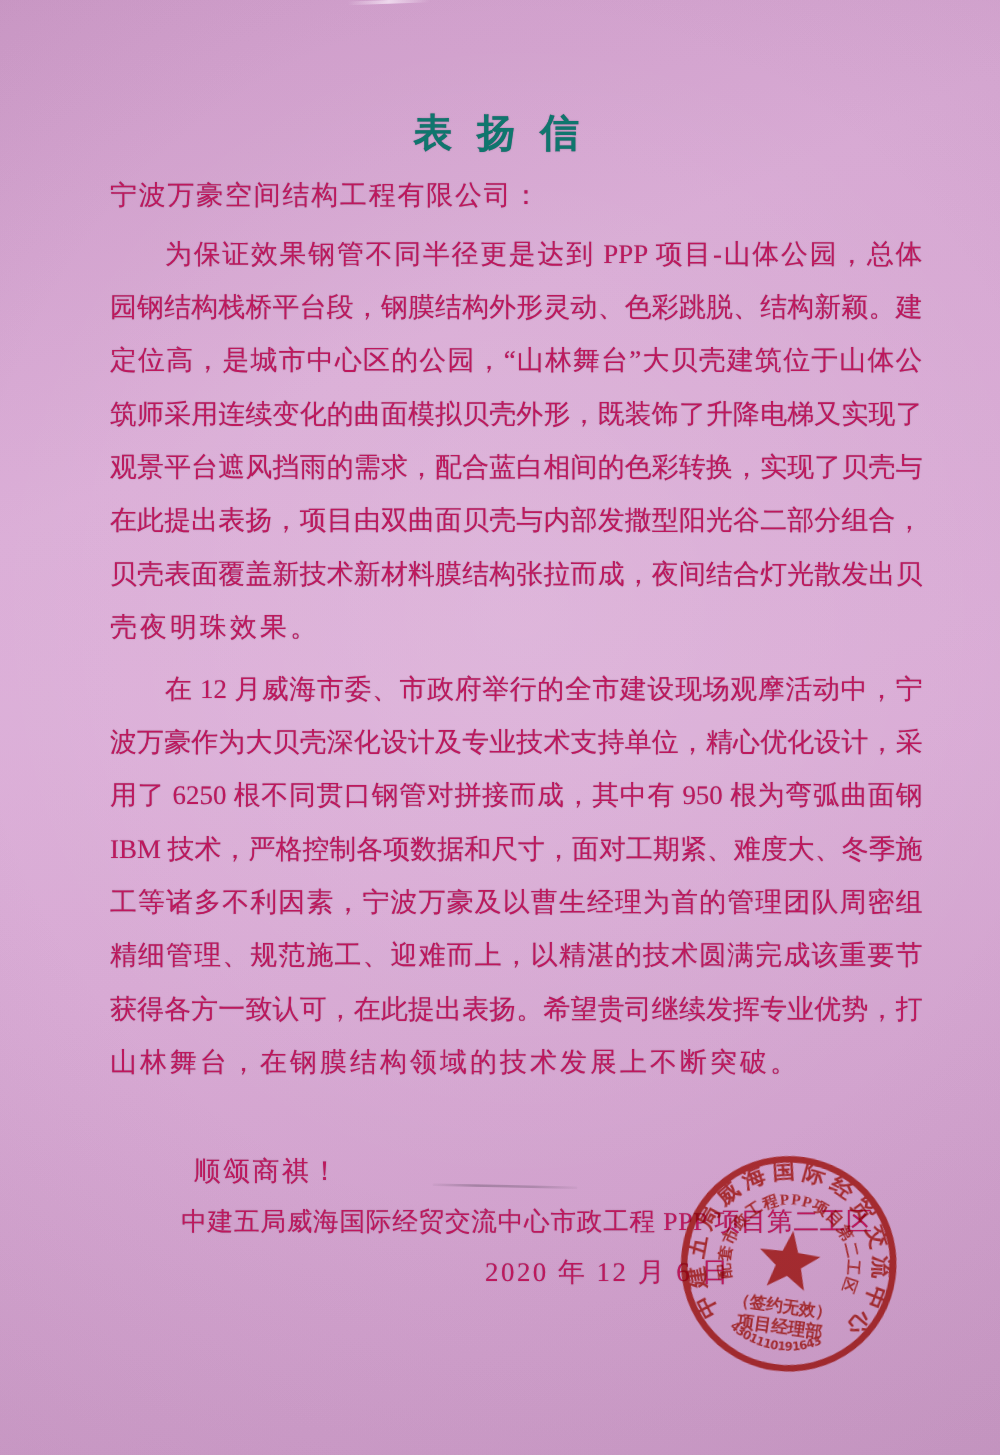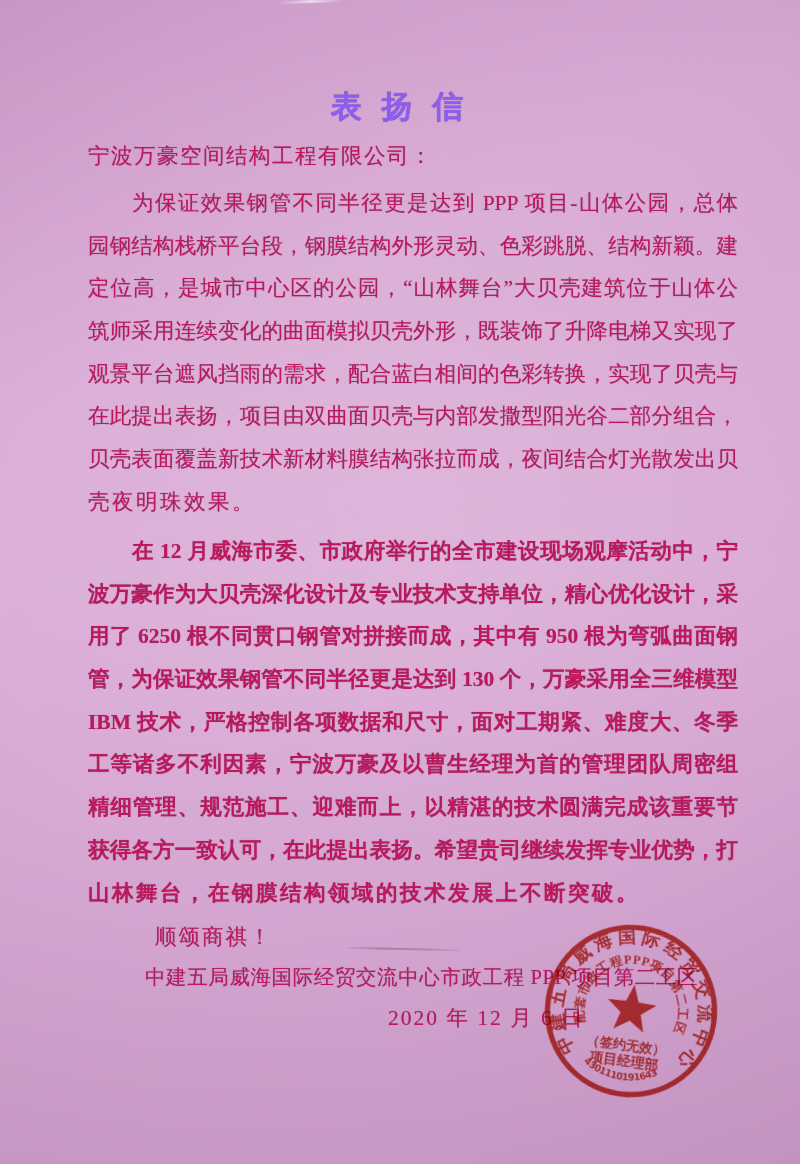--- a/index.html
+++ b/index.html
@@ -17,27 +17,27 @@
   .crease-top{position:absolute;left:278px;top:0;width:66px;height:3px;
     background:linear-gradient(to right,rgba(255,255,255,0) ,rgba(245,230,245,0.8),rgba(255,255,255,0));
     transform:rotate(-2deg);}
   .scratch-line{position:absolute;left:346px;top:948px;width:116px;height:2px;
     background:linear-gradient(to right,rgba(90,75,95,0.05),rgba(90,75,95,0.38) 30%,rgba(90,75,95,0.30) 70%,rgba(90,75,95,0.05));
     transform:rotate(1.2deg);border-radius:1px;}
 
   .ink{color:#be185d;text-shadow:0 0 1px rgba(63,44,76,0.45);}
 
   .doc-title{position:absolute;left:0;top:86px;width:100%;text-align:center;
-    font-size:31px;font-weight:bold;letter-spacing:6px;color:#8b5cf6;
+    font-size:31px;font-weight:bold;letter-spacing:6px;color:#0f766e;
     text-shadow:0 0 1px rgba(55,38,63,0.6);}
   .salutation{position:absolute;left:88px;top:141px;font-size:21.5px;letter-spacing:1.5px;}
 
   .para{position:absolute;left:88px;width:650px;font-size:21.5px;line-height:42.7px;}
   .para1{top:182px;}
-  .para2{top:530px;font-weight:bold;}
+  .para2{top:530px;}
   .jline{display:block;text-align:justify;text-align-last:justify;height:42.7px;overflow:hidden;}
   .jline.indent{padding-left:44px;}
   .jline.last{text-align-last:left;letter-spacing:2.5px;}
 
   .closing{position:absolute;left:131px;top:922px;font-size:21.5px;letter-spacing:2px;margin-left:24px;}
   .signature{position:absolute;left:145px;top:963px;font-size:20.5px;letter-spacing:0.6px;}
   .dateline{position:absolute;left:388px;top:1003px;font-size:21.5px;letter-spacing:2px;}
 
   .seal{position:absolute;left:536px;top:916px;width:190px;height:190px;
     transform:rotate(8deg);mix-blend-mode:multiply;opacity:0.92;filter:blur(0.3px);}
@@ -64,21 +64,20 @@
   <span class="jline">观景平台遮风挡雨的需求，配合蓝白相间的色彩转换，实现了贝壳与</span>
   <span class="jline">在此提出表扬，项目由双曲面贝壳与内部发撒型阳光谷二部分组合，</span>
   <span class="jline">贝壳表面覆盖新技术新材料膜结构张拉而成，夜间结合灯光散发出贝</span>
   <span class="jline last">壳夜明珠效果。</span>
 </div>
 
 <div class="para para2 ink">
   <span class="jline indent">在 12 月威海市委、市政府举行的全市建设现场观摩活动中，宁</span>
   <span class="jline">波万豪作为大贝壳深化设计及专业技术支持单位，精心优化设计，采</span>
   <span class="jline">用了 6250 根不同贯口钢管对拼接而成，其中有 950 根为弯弧曲面钢</span>
-  <span class="jline">管，为保证效果钢管不同半径更是达到 130 个，万豪采用全三维模型</span>
   <span class="jline">IBM 技术，严格控制各项数据和尺寸，面对工期紧、难度大、冬季施</span>
   <span class="jline">工等诸多不利因素，宁波万豪及以曹生经理为首的管理团队周密组织、</span>
   <span class="jline">精细管理、规范施工、迎难而上，以精湛的技术圆满完成该重要节点，</span>
   <span class="jline">获得各方一致认可，在此提出表扬。希望贵司继续发挥专业优势，打</span>
   <span class="jline last">山林舞台，在钢膜结构领域的技术发展上不断突破。</span>
 </div>
 
 <div class="closing ink">顺颂商祺！</div>
 <div class="signature ink">中建五局威海国际经贸交流中心市政工程 PPP 项目第二工区</div>
 <div class="dateline ink">2020 年 12 月 6 日</div>

